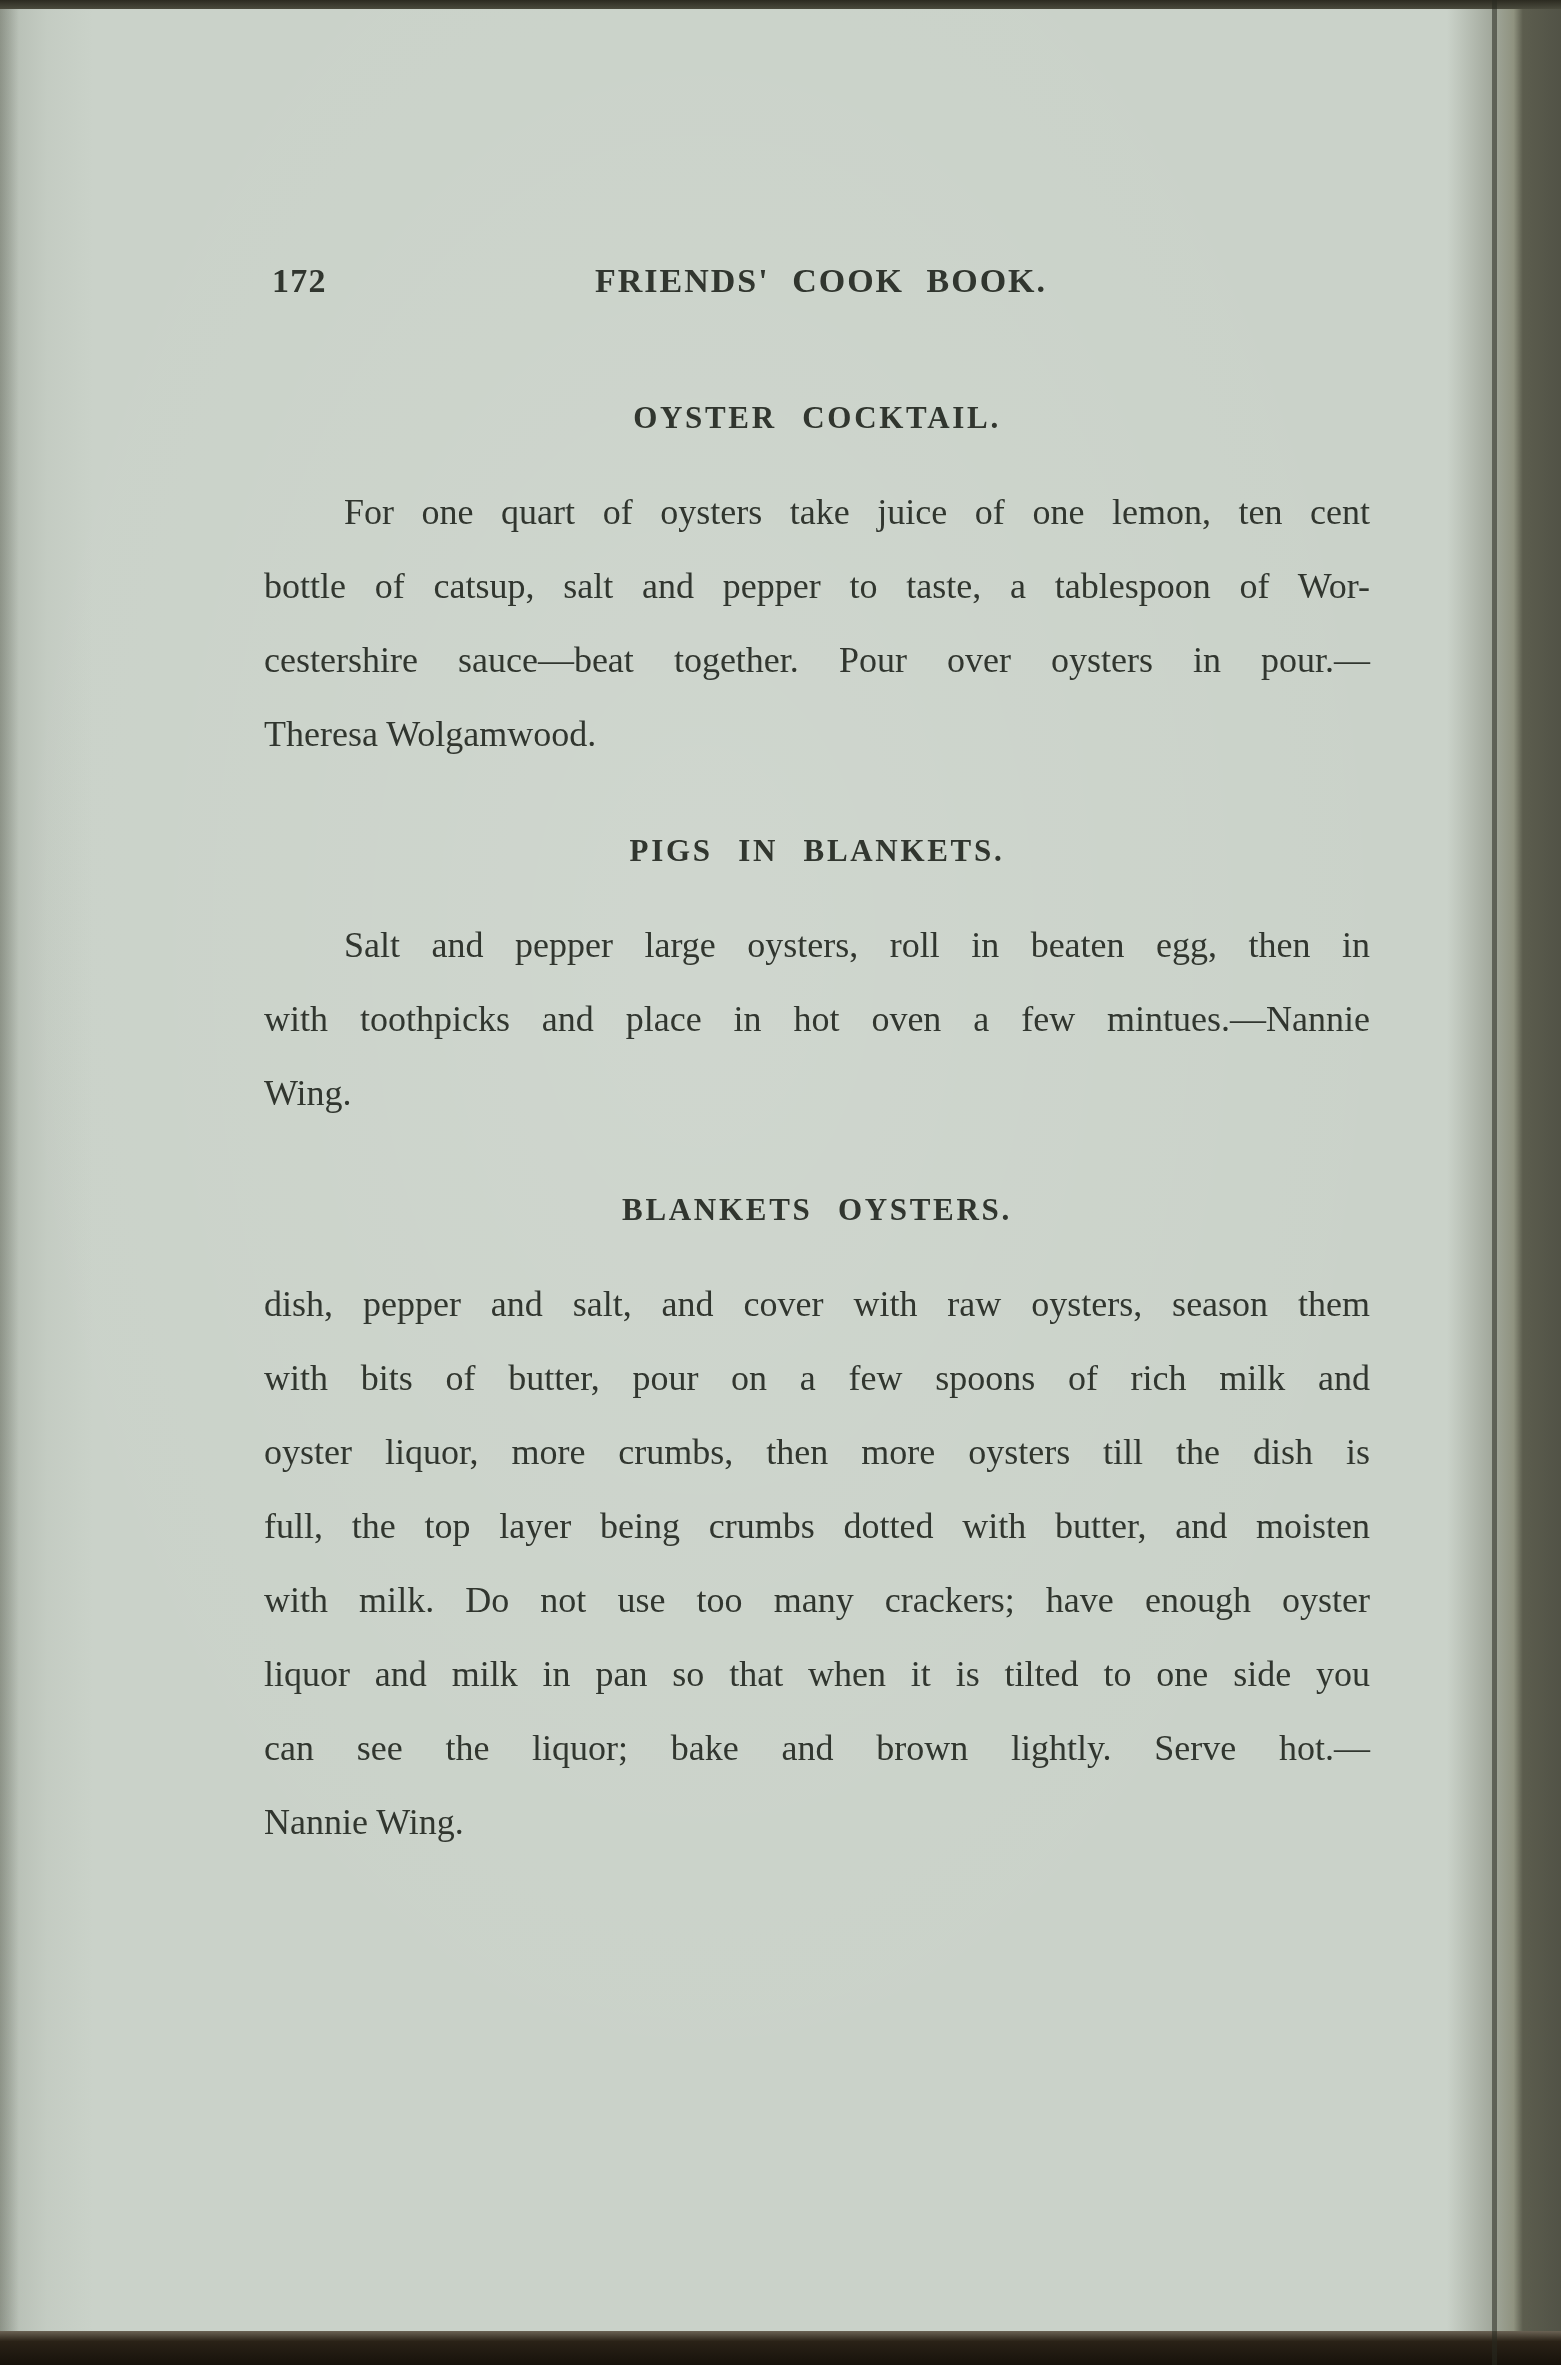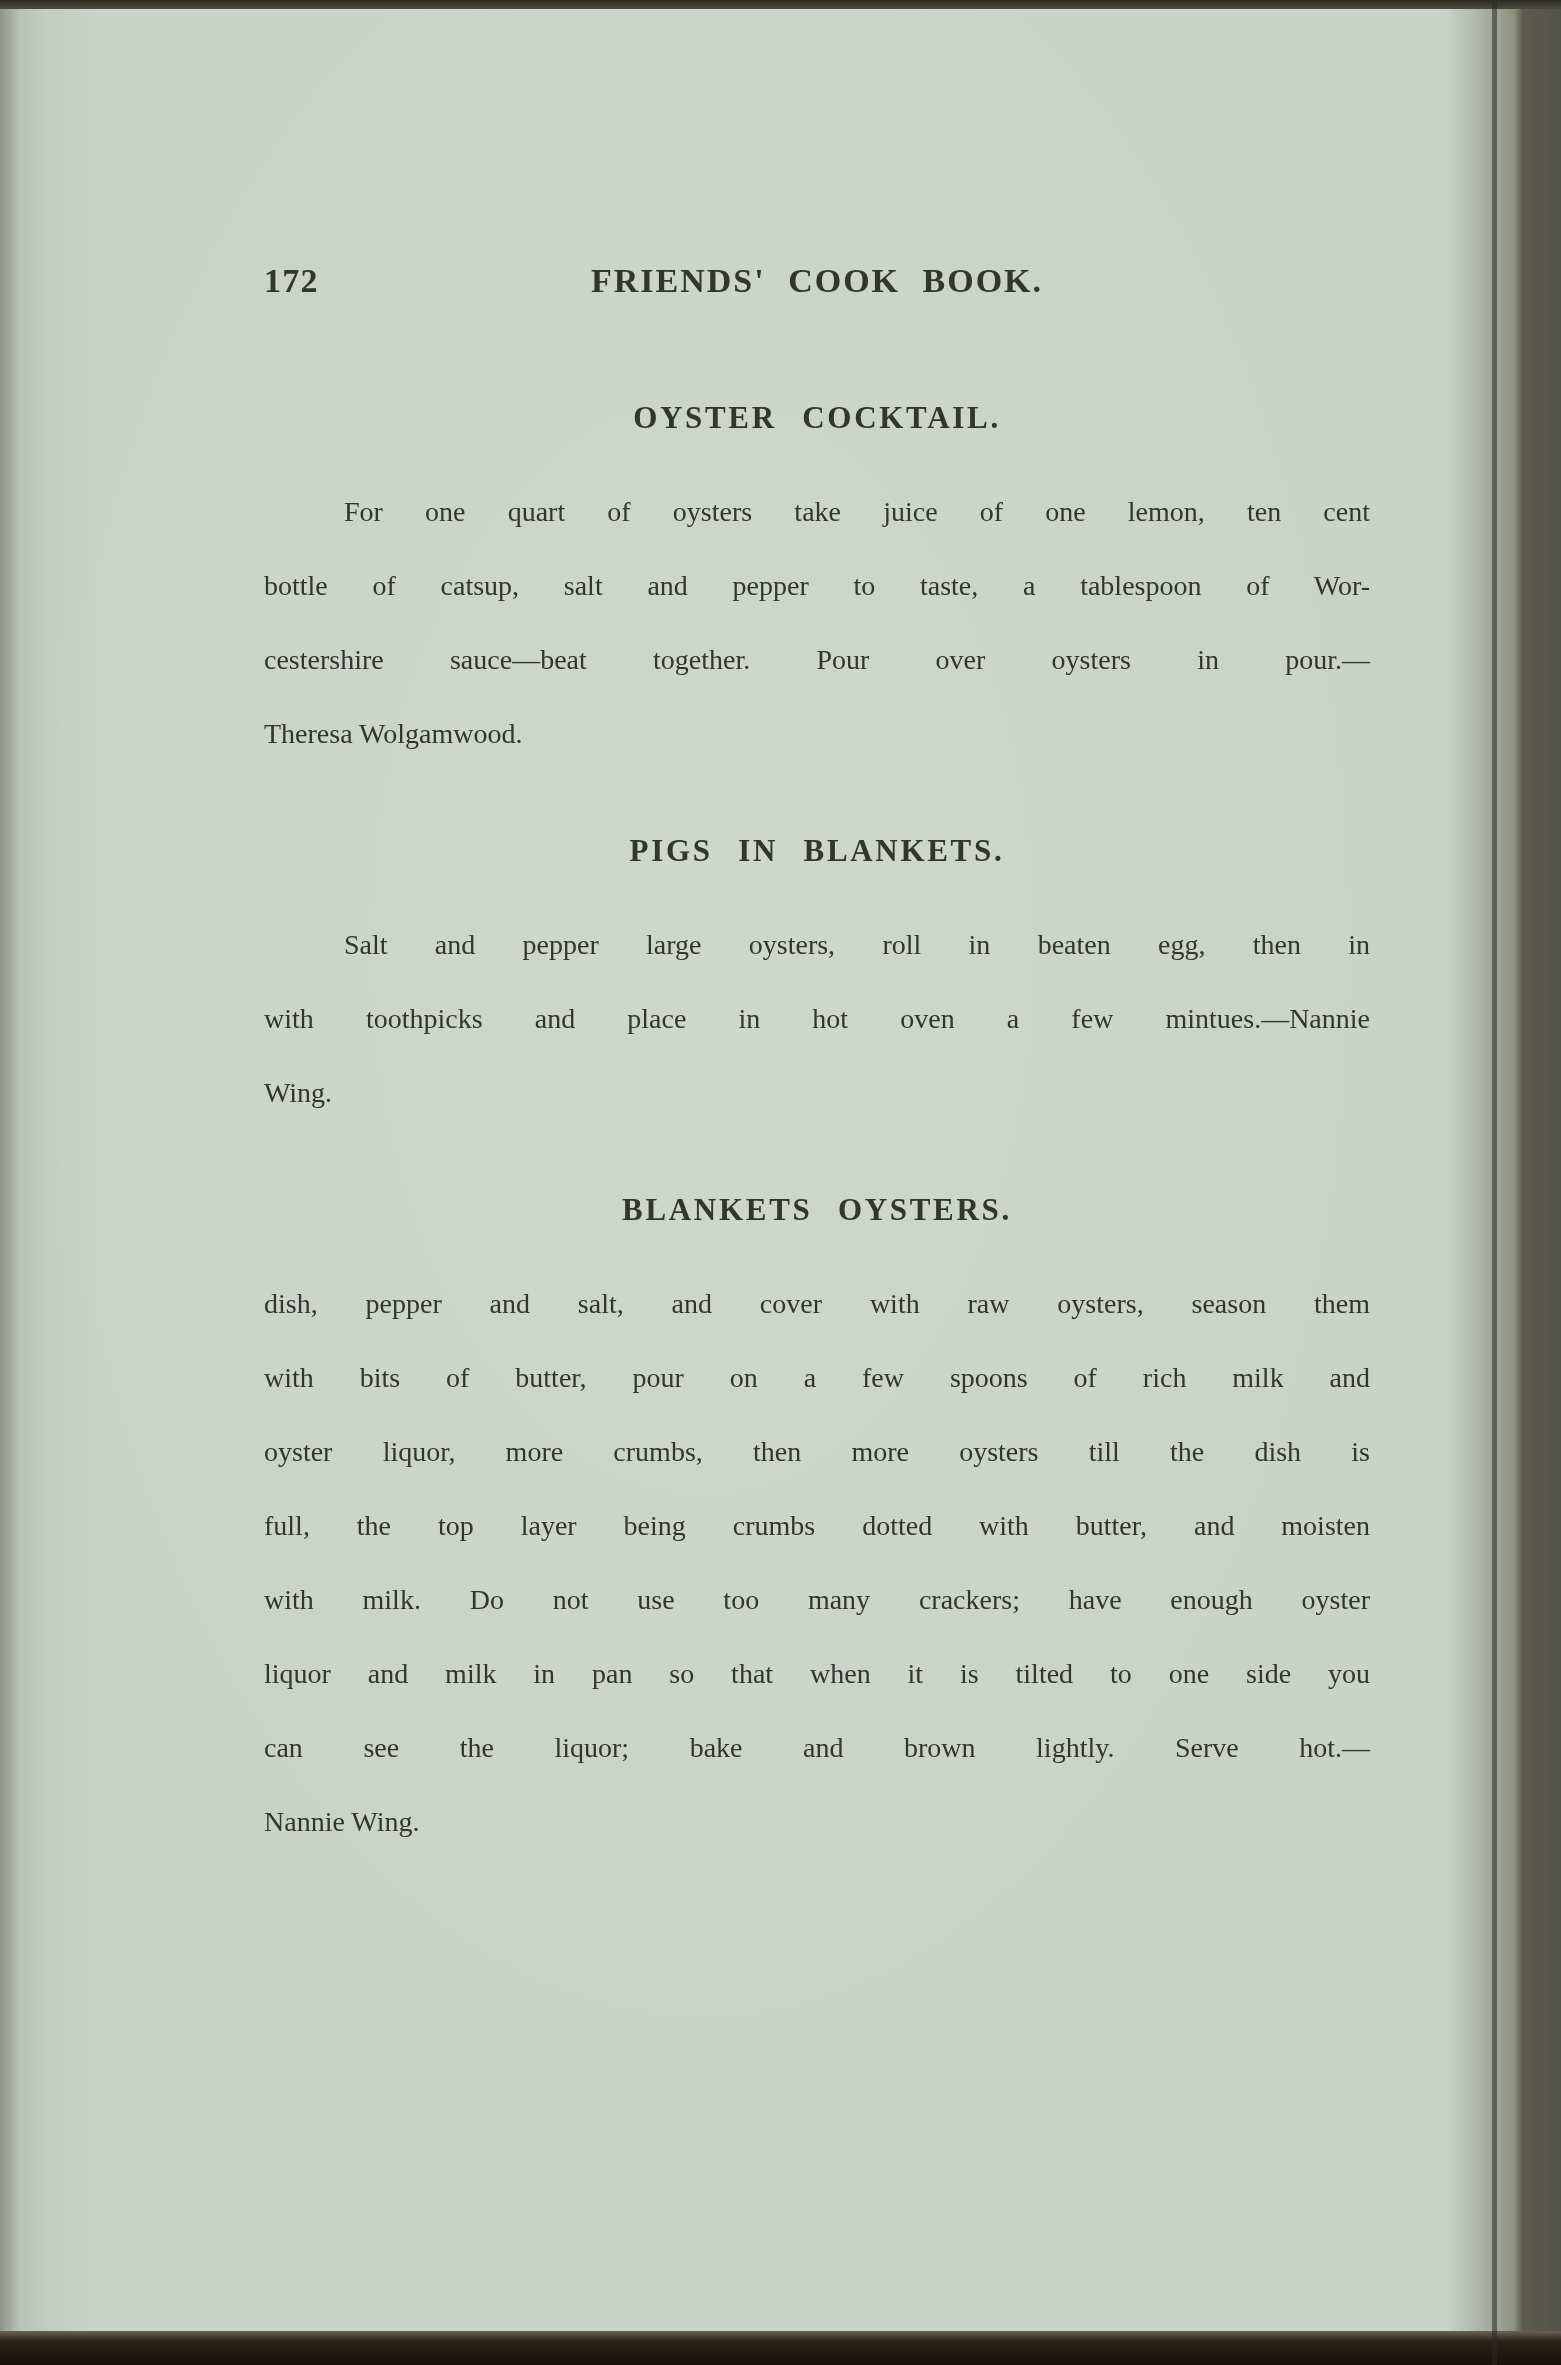--- a/index.html
+++ b/index.html
@@ -59,20 +59,21 @@
     left: 264px;
     width: 1106px;
     top: 0;
     padding-top: 262px;
     color: var(--ink, #31362f);
     z-index: 3;
   }
   .running-head {
     position: relative;
     height: 76px;
+    margin-left: 8px;
   }
   .page-number {
     position: absolute;
     left: 0;
     top: 0;
     font-size: 34px;
     font-weight: bold;
     letter-spacing: 1.3px;
   }
   .book-title {
@@ -89,21 +90,21 @@
   .section-heading {
     text-align: center;
     font-size: 31px;
     letter-spacing: 2.7px;
     word-spacing: 15px;
     margin-top: 62px;
     margin-bottom: 39px;
     font-weight: bold;
   }
   .paragraph {
-    font-size: 28px;
+    font-size: 36px;
   }
   .line {
     line-height: 74px;
     white-space: nowrap;
     text-align: justify;
     text-align-last: justify;
   }
   .line.first {
     padding-left: 80px;
   }

